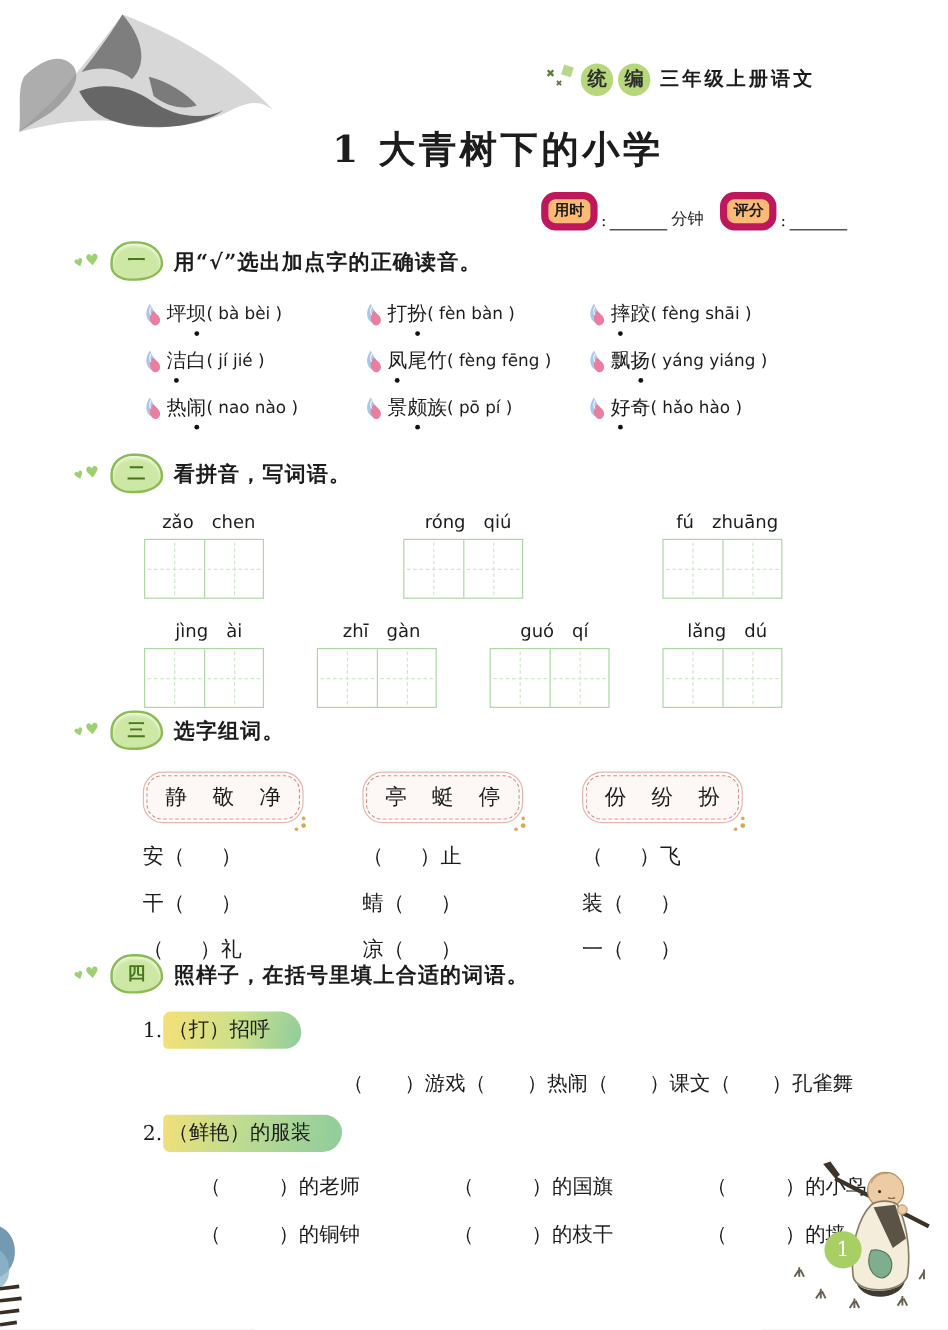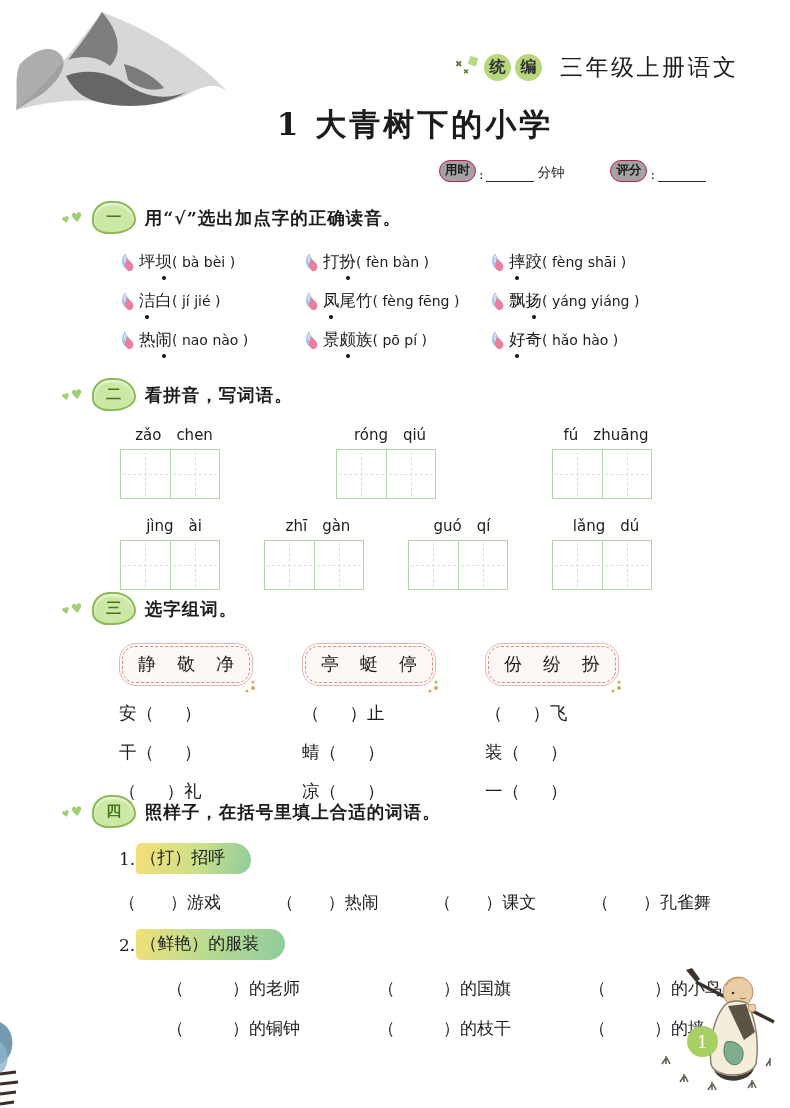--- a/index.html
+++ b/index.html
@@ -12,27 +12,27 @@
   .mountain { position:absolute; left:6px; top:6px; }
   .brand { position:absolute; top:52px; left:454px; display:flex; align-items:center; }
   .sparkles { position:relative; width:28px; height:28px; margin-right:2px; flex:none; }
   .sparkles span { position:absolute; line-height:1; }
   .sp1 { top:1px; left:14px; color:#b9d887; font-size:11px; transform:rotate(18deg); }
   .sp2 { top:6px; left:1px; color:#5d7c3a; font-size:9px; }
   .sp3 { top:15px; left:9px; color:#5d7c3a; font-size:7px; }
   .bcirc { width:27px; height:27px; border-radius:50%; background:#b7d87a; display:flex;
            align-items:center; justify-content:center; font-size:16px; font-weight:bold;
            color:#2f2f2f; margin-right:4px; flex:none; }
-  .series { font-size:23px; letter-spacing:2.5px; margin-left:14px; font-weight:400; }
+  .series { font-size:16px; letter-spacing:2.5px; margin-left:4px; font-weight:700; }
   .title { position:absolute; top:104px; left:0; right:0; text-align:center;
            font-size:31px; font-weight:bold; letter-spacing:3px;padding-left:40px; }
   .meta-line { position:absolute; top:160px; right:84px; display:flex; align-items:flex-end;
                font-size:13.5px; gap:3px; }
-  .badge { background:#a3a3a3; border:1px solid #be185d; border-radius:12px;
-           padding:1px 5px 2px; font-size:12.5px; font-weight:bold;margin-left:32px; }
+  .badge { background:#fdba74; border:6px solid #be185d; border-radius:12px;
+           padding:1px 5px 2px; font-size:12.5px; font-weight:bold; }
   .uline { display:inline-block; width:48px; height:15px; border-bottom:1.5px solid #2a2a2a; }
   
   .sec { position:absolute; left:62px; width:690px; }
   .sec-head { display:flex; align-items:center; gap:9px; }
   .hearts { display:flex; align-items:flex-end; gap:1px; color:#9ecf72; flex:none; }
   .heart-sm { font-size:9px; transform:rotate(-18deg); }
   .heart-md { font-size:13px; transform:rotate(-6deg); }
   .leaf { width:40px; height:29px; background:#cde7a4; border:2px solid #8abb55;
           border-radius:46% 54% 58% 42% / 58% 64% 48% 42%;
           display:flex; align-items:center; justify-content:center;
@@ -75,21 +75,21 @@
   .s3-row { font-size:17.5px; margin-top:15px; white-space:nowrap; }
   
   .s4-ex { margin:15px 0 0 57px; font-size:17px; display:flex; align-items:center; }
   .s4-num { margin-right:1px; }
   .hl { padding:3px 26px 5px 4px; }
   .hl1 { background:linear-gradient(100deg,#f1e079 5%,#cbe08b 55%,#8fcc9c 100%);
          border-radius:6px 18px 14px 4px; }
   .hl2 { background:linear-gradient(100deg,#f1e079 0%,#bcdc90 45%,#8fcc9c 100%);
          border-radius:4px 16px 18px 6px; }
   .s4-row { display:flex; margin:17px 0 0 57px; font-size:17px; white-space:nowrap; }
-  .s4-row1 { width:592px; justify-content:space-between; }
+  .s4-row1 { width:592px; justify-content:flex-end; }
   .s4-col { width:183px;margin-left:48px; }
   .gap30 { display:inline-block; width:30px; }
   .gap34 { display:inline-block; width:34px; }
   .gap48 { display:inline-block; width:48px; }
   
   .monk { position:absolute; right:12px; top:946px; }
   .pagenum { position:absolute; left:687px; top:1026px; width:31px; height:31px;
              border-radius:50%; background:#a7cf63; color:#fff; display:flex;
              align-items:center; justify-content:center; font-size:17px; }
   .blfrag { position:absolute; left:0; bottom:0; }

